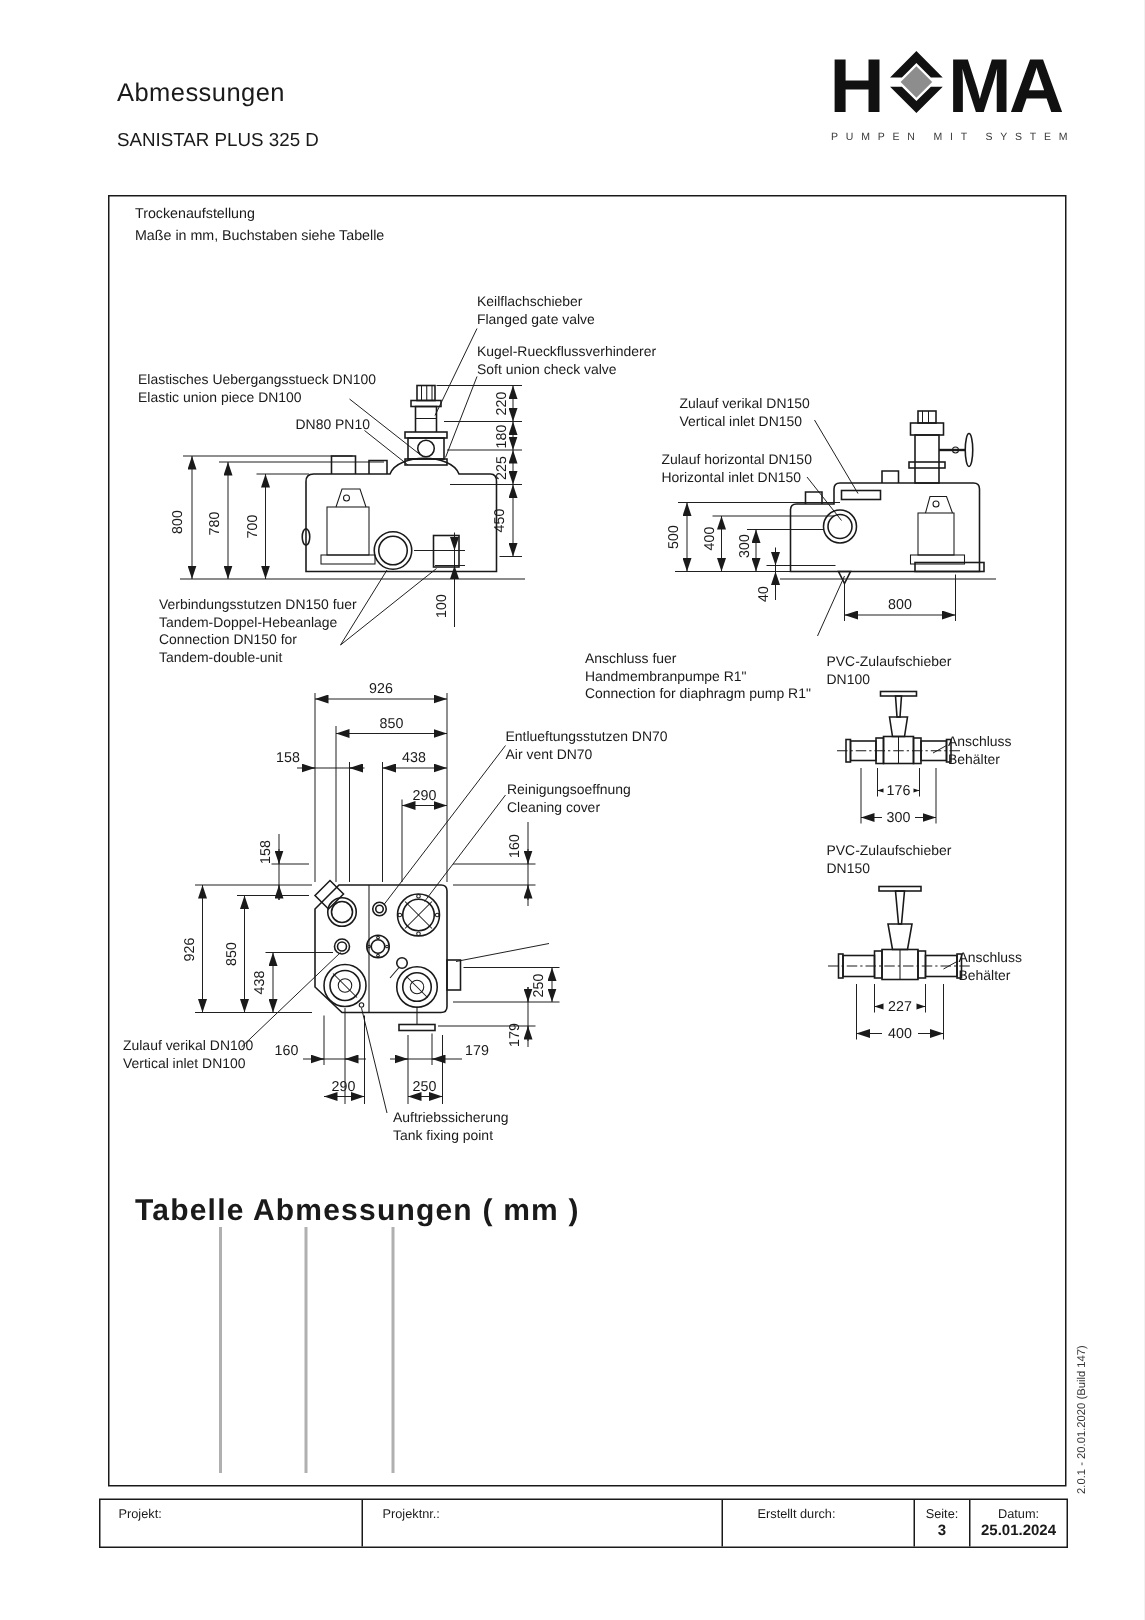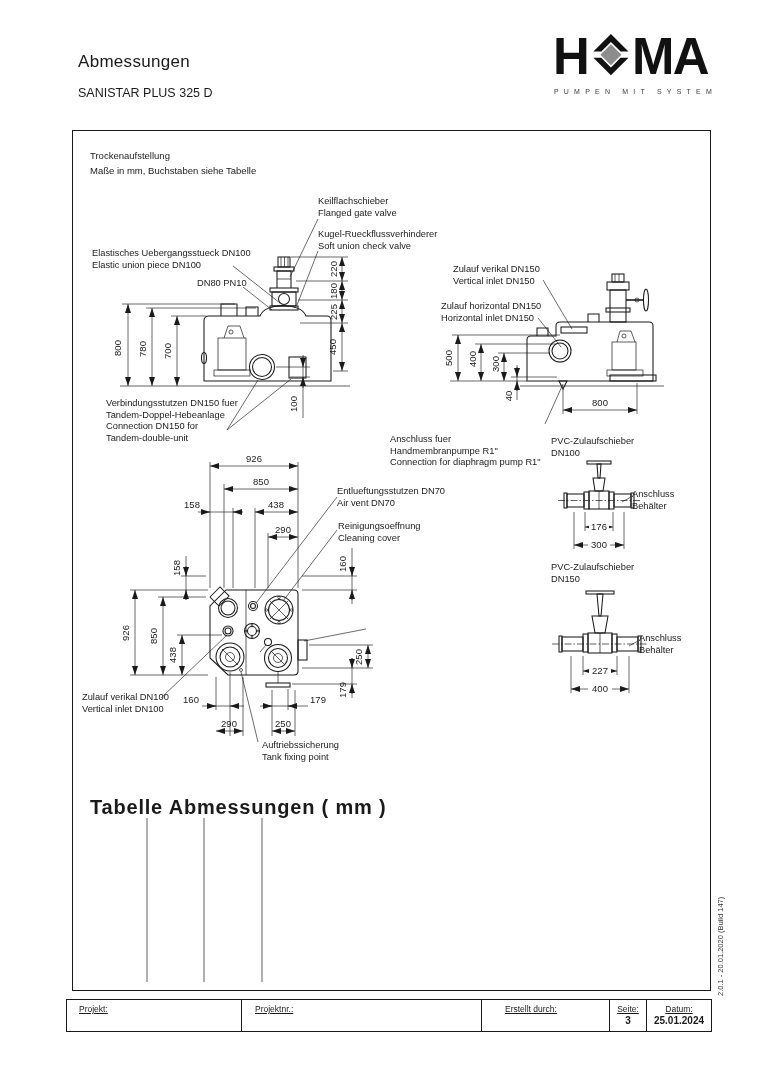--- a/index.html
+++ b/index.html
@@ -3,34 +3,34 @@
 <meta charset="utf-8">
 <style>
   html,body{margin:0;padding:0;background:#e8e8e8;}
   .page{position:relative;width:763px;height:1080px;background:#ffffff;
         font-family:"Liberation Sans",sans-serif;color:#1a1a1a;overflow:hidden;}
   .title{position:absolute;left:78px;top:52px;font-size:17px;font-weight:normal;letter-spacing:.3px;}
   .subtitle{position:absolute;left:78px;top:86px;font-size:12.5px;}
   .logo{position:absolute;left:553px;top:28px;width:158px;}
   .tagline{position:absolute;left:554px;top:88px;font-size:7px;letter-spacing:5.2px;color:#3a3a3a;white-space:nowrap;}
   .frame{position:absolute;left:72px;top:130px;width:637px;height:859px;border:1.6px solid #1a1a1a;}
-  .notes{position:absolute;left:90px;top:148px;font-size:9.5px;line-height:15px;}
+  .notes{position:absolute;left:90px;top:135px;font-size:9.5px;line-height:15px;}
   .callout{position:absolute;font-size:9.3px;line-height:11.5px;white-space:nowrap;}
   .callout.center{text-align:left;}
   .table-heading{position:absolute;left:90px;top:796px;font-size:20px;font-weight:bold;letter-spacing:.8px;}
   .tcol{position:absolute;top:818px;width:1.5px;height:164px;background:#b0b0b0;}
   .overlay{position:absolute;left:0;top:0;width:763px;height:1080px;pointer-events:none;}
   .overlay .g1{stroke:#1a1a1a;stroke-width:1.05;fill:none;}
   .overlay .g2{stroke:#1a1a1a;stroke-width:0.7;fill:none;}
   .overlay .gd{stroke:#1a1a1a;stroke-width:0.65;fill:none;}
   .overlay text{font-family:"Liberation Sans",sans-serif;font-size:9.5px;fill:#1a1a1a;stroke:none;}
   .footer{position:absolute;left:66px;top:999px;width:644px;height:31px;border:1.5px solid #1a1a1a;font-size:8.5px;}
   .fcell{position:absolute;top:0;height:100%;box-sizing:border-box;}
   .fcell + .fcell{border-left:1.3px solid #1a1a1a;}
-  .flabel{display:block;padding-top:4px;text-decoration:underline;}
+  .flabel{display:block;padding-top:4px;}
   .fvalue{display:block;font-size:10px;font-weight:bold;text-align:center;margin-top:1px;}
   .version{position:absolute;left:716px;top:996px;transform:rotate(-90deg);transform-origin:0 0;
            font-size:7.5px;white-space:nowrap;color:#333;}
 </style>
 </head>
 <body>
 
 <div class="page">
 
   <div class="title">Abmessungen</div>

